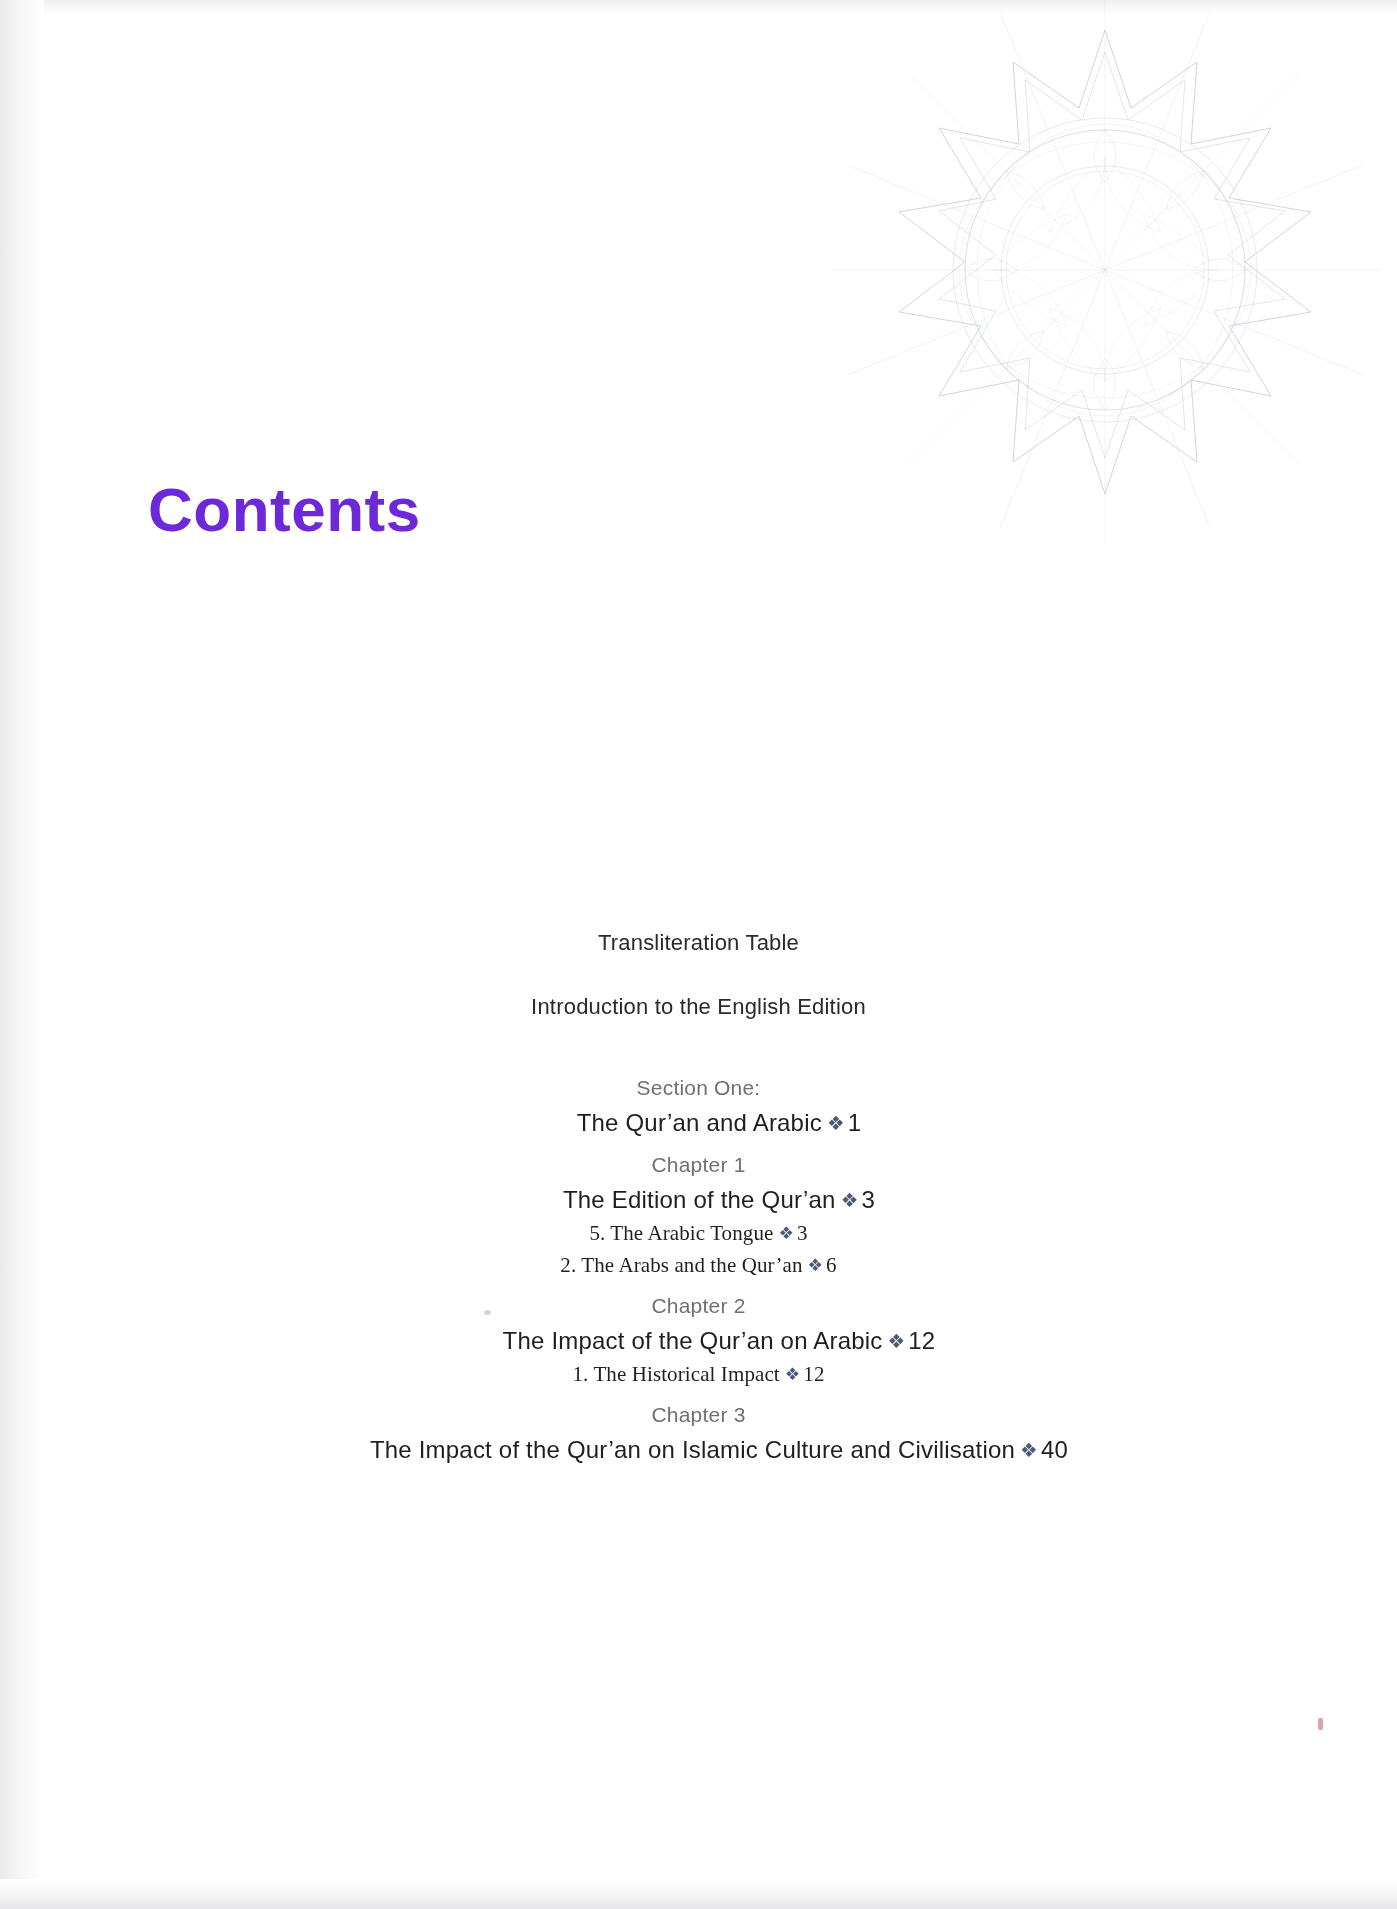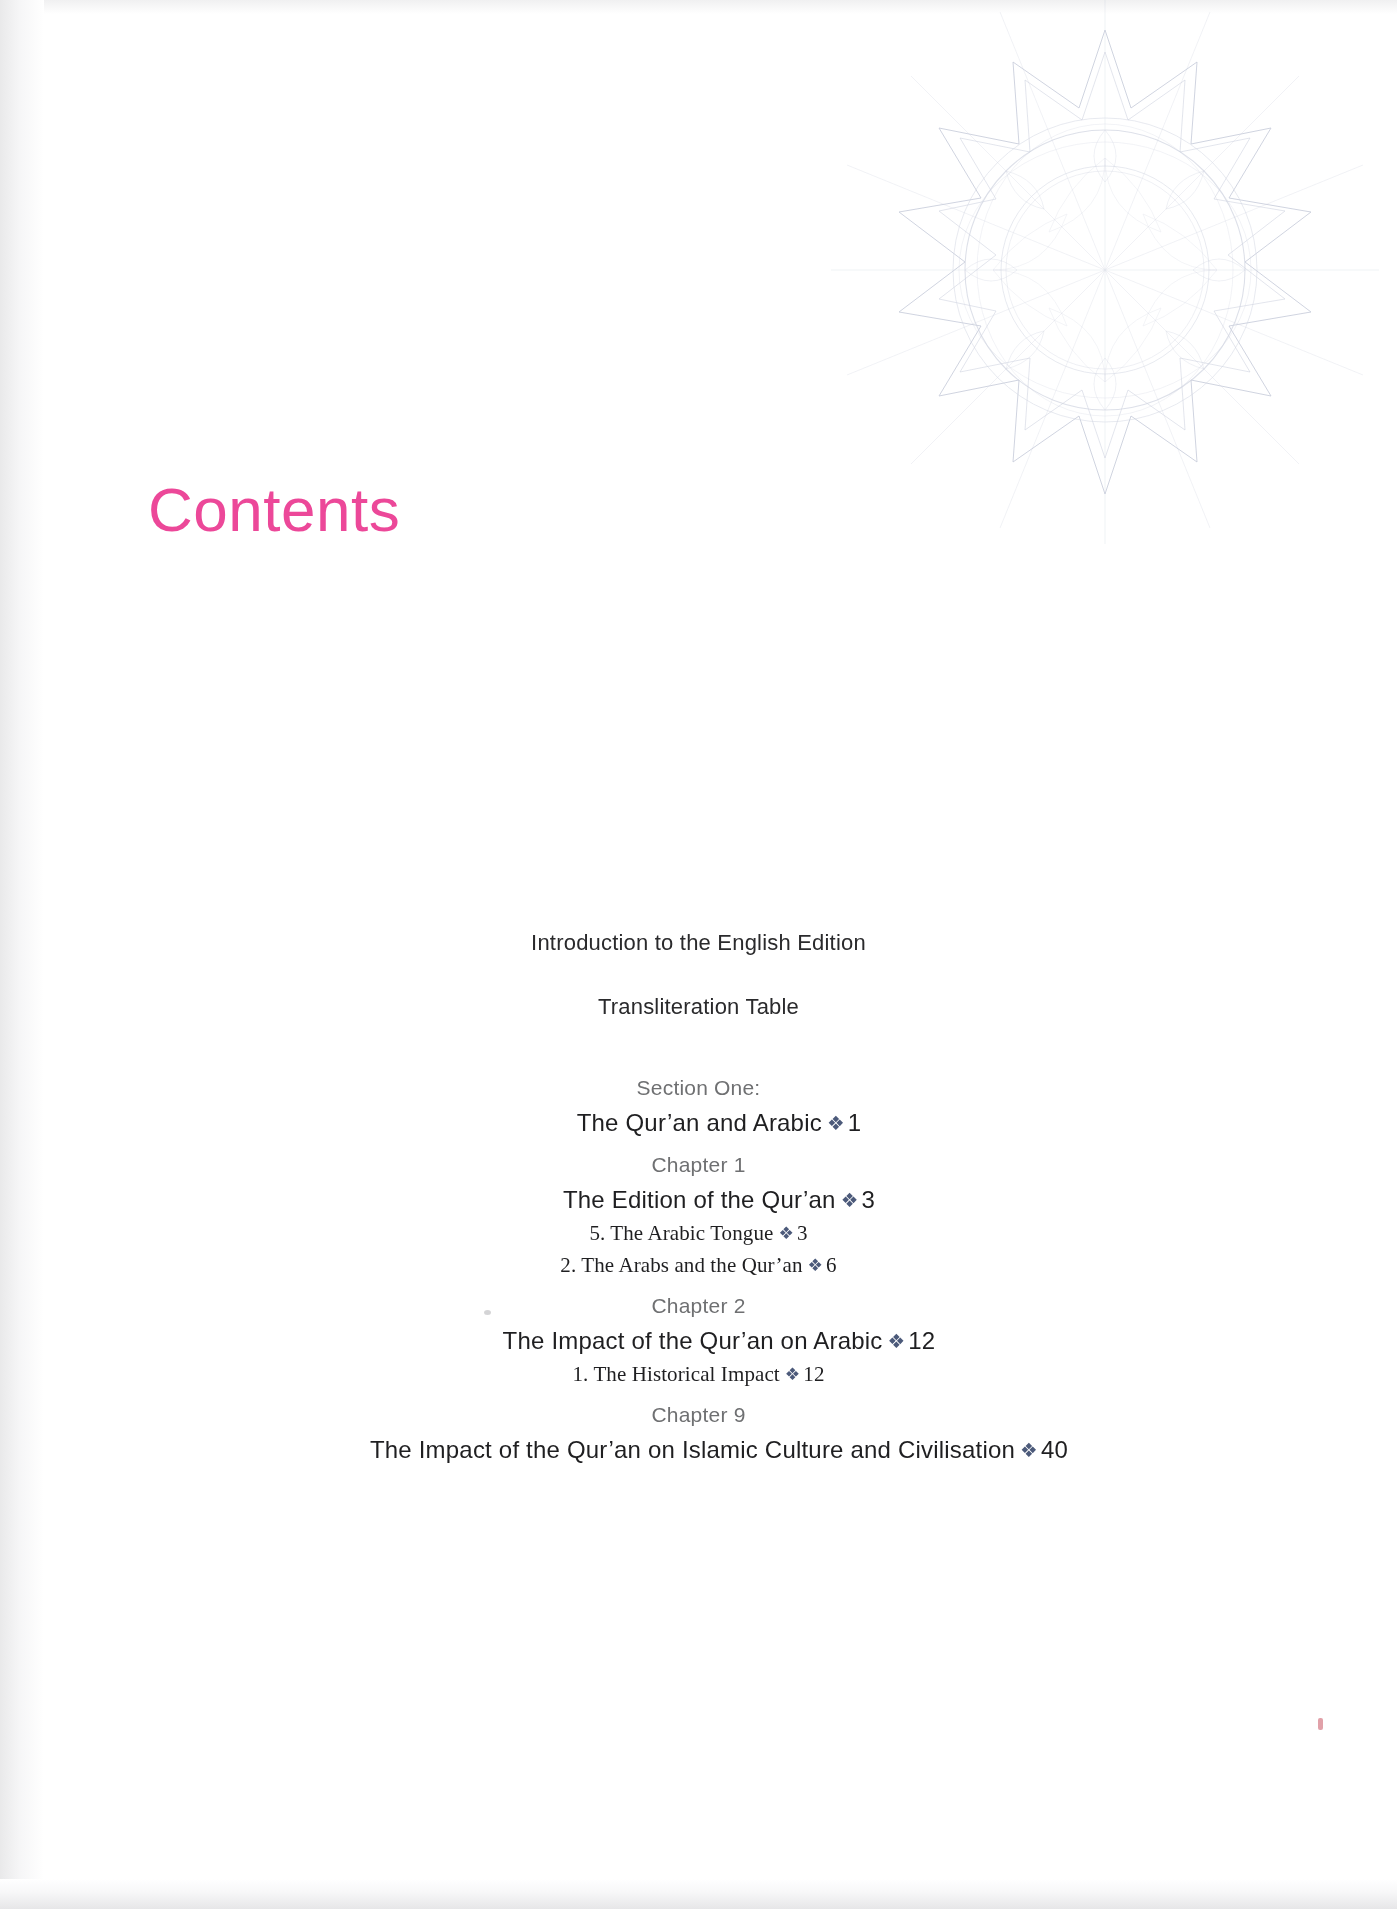--- a/index.html
+++ b/index.html
@@ -49,23 +49,23 @@
     height: 560px;
     opacity: 0.55;
     pointer-events: none;
   }
 
   .title {
     position: absolute;
     left: 148px;
     top: 510px;
     font-size: 62px;
-    color: #ec4899;
+    color: #6d28d9;
     letter-spacing: 0.5px;
-    font-weight: 400;
+    font-weight: 700;
     line-height: 1;
     transform: translateY(-50%);
   }
 
   .toc {
     position: absolute;
     left: 0;
     top: 930px;
     width: 1397px;
     text-align: center;
@@ -208,25 +208,25 @@
         <path d="M392 280 q-30 40-74 56 q20-56 74-56"></path>
       </g>
     </g>
   </svg>
 
   <div class="title">Contents</div>
 
   <div class="toc">
 
     <div class="front-item">
+      <span>Transliteration Table</span>
+    </div>
+
+    <div class="front-item">
       <span>Introduction to the English Edition</span>
-    </div>
-
-    <div class="front-item">
-      <span>Transliteration Table</span>
     </div>
 
     <div class="group sec">
       <div class="group-label">Section One:</div>
       <div class="group-title">
         <span>The Qur’an and Arabic</span><span class="marker">❖</span><span class="pg">1</span>
       </div>
     </div>
 
     <div class="group">
@@ -246,21 +246,21 @@
       <div class="group-label">Chapter 2</div>
       <div class="group-title">
         <span>The Impact of the Qur’an on Arabic</span><span class="marker">❖</span><span class="pg">12</span>
       </div>
       <div class="sub">
         <span>1. The Historical Impact</span><span class="marker">❖</span><span class="pg">12</span>
       </div>
     </div>
 
     <div class="group">
-      <div class="group-label">Chapter 9</div>
+      <div class="group-label">Chapter 3</div>
       <div class="group-title">
         <span>The Impact of the Qur’an on Islamic Culture and Civilisation</span><span class="marker">❖</span><span class="pg">40</span>
       </div>
     </div>
 
   </div>
 
   <div class="speck"></div>
   <div class="speck2"></div>
 

